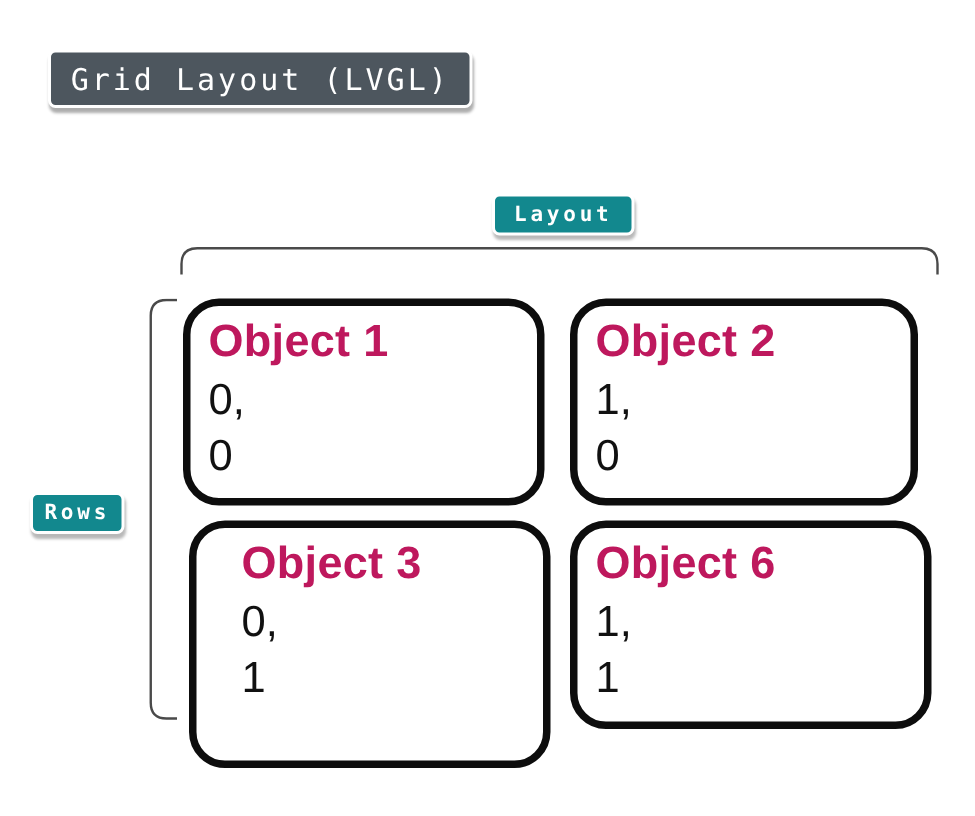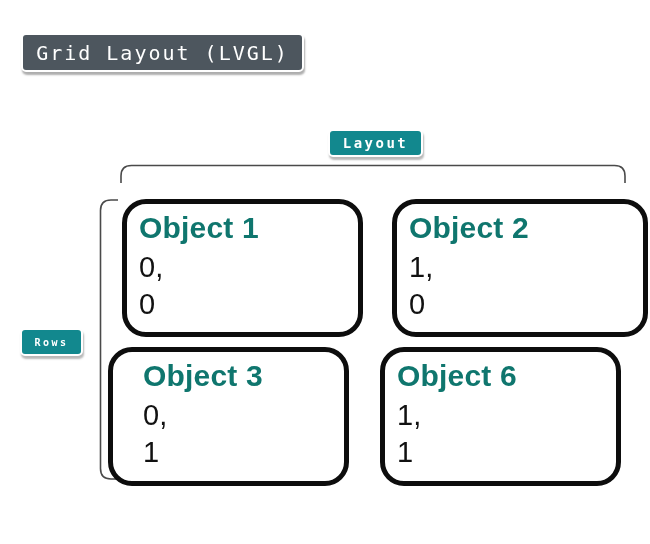--- a/index.html
+++ b/index.html
@@ -15,53 +15,53 @@
   .badge {
     position: absolute;
     display: flex; align-items: center; justify-content: center;
     font-family: "DejaVu Sans Mono", "Liberation Mono", monospace;
     color: #ffffff;
     border: 2px solid #ffffff;
     border-radius: 5px;
     white-space: nowrap;
   }
   .title-badge {
-    left: 21px; top: 33px; width: 283px; height: 39px;
+    left: 32px; top: 33px; width: 283px; height: 39px;
     background: var(--slate-badge, #4D565E);
     font-size: 20px; font-weight: 500; letter-spacing: 2px;
     box-shadow: 1px 3px 2px rgba(0,0,0,0.32);
   }
   .teal-badge {
     background: var(--teal-badge, #12888E);
     font-weight: bold;
     box-shadow: 1px 3px 2px rgba(0,0,0,0.28);
   }
   .columns-badge { left: 328px; top: 129px; width: 95px; height: 28px; font-size: 14px; letter-spacing: 2.5px; }
-  .rows-badge    { left: 20px;  top: 328px; width: 63px; height: 28px; font-size: 10px; letter-spacing: 2.5px; }
+  .rows-badge    { left: 20px;  top: 328px; width: 63px; height: 28px; font-size: 14px; letter-spacing: 2.5px; }
 
   
   .bracket { position: absolute; display: block; }
   .bracket path { fill: none; stroke: var(--bracket, #4A4A4A); stroke-width: 1.6; }
   .columns-bracket { left: 120px; top: 164px; }
   .rows-bracket    { left: 99px;  top: 199px; }
 
   
   .cell {
     position: absolute;
     background: #ffffff;
     border: 5px solid var(--cell-border, #0D0D0D);
     border-radius: 24px;
     padding: 3px 0 0 12px;
     color: #111111;
   }
-  .cell-title { font-weight: bold; font-size: 30px; line-height: 42px; color: #0f766e; letter-spacing: 0.2px; }
+  .cell-title { font-weight: bold; font-size: 30px; line-height: 42px; color: #be185d; letter-spacing: 0.2px; }
   .cell-line  { font-size: 29px; line-height: 37px; color: #111111; }
   .cell-1 { left: 122px; top: 199px; width: 241px; height: 138px; }
-  .cell-2 { left: 380px; top: 199px; width: 256px; height: 138px; margin-left: 12px; }
-  .cell-3 { left: 108px; top: 347px; width: 241px; height: 139px; padding-left: 30px; }
+  .cell-2 { left: 380px; top: 199px; width: 232px; height: 138px; }
+  .cell-3 { left: 126px; top: 347px; width: 241px; height: 165px; padding-left: 30px; }
   .cell-4 { left: 380px; top: 347px; width: 241px; height: 139px; }
 </style>
 </head>
 <body>
 
 <div class="canvas">
 
   <div class="badge title-badge">
     <span>Grid Layout (LVGL)</span>
   </div>

